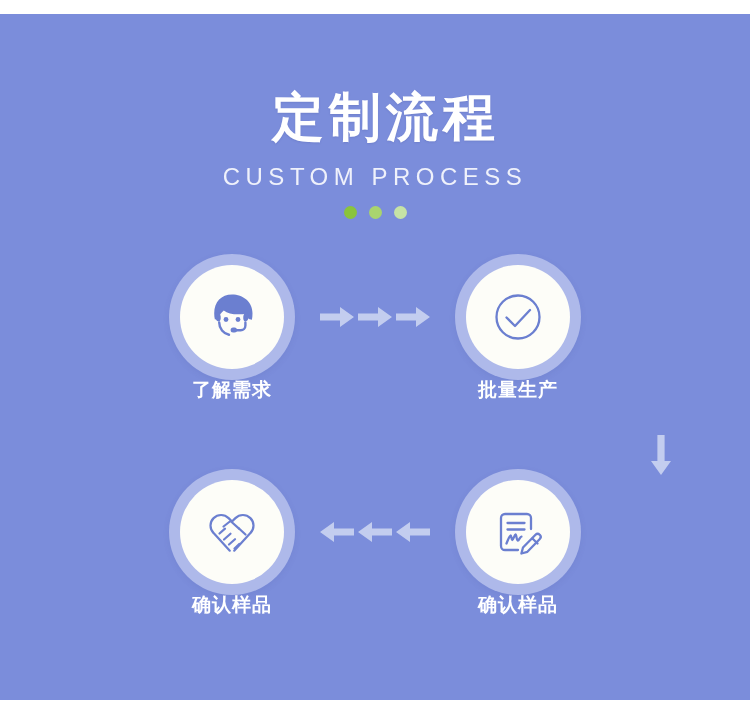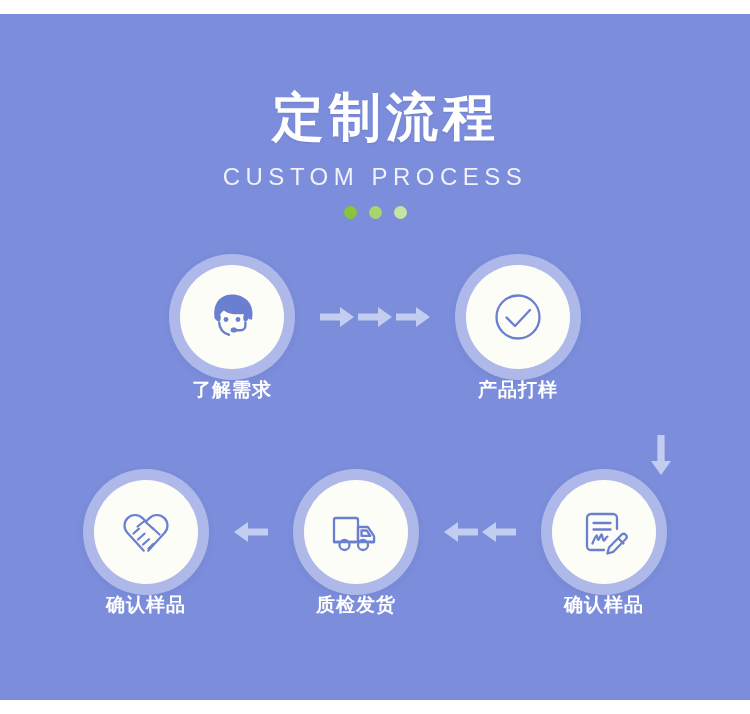--- a/index.html
+++ b/index.html
@@ -195,21 +195,21 @@
 
         <div class="step">
           <div class="bubble">
             <div class="bubble-inner">
               <svg width="62" height="62" viewBox="0 0 62 62" fill="none" stroke="#6b7fd0" stroke-width="2.3" stroke-linecap="round" stroke-linejoin="round" aria-hidden="true">
                 <circle cx="31" cy="31" r="21.5"></circle>
                 <path d="M19.5 31.5l8.5 8.5 15-16"></path>
               </svg>
             </div>
           </div>
-          <div class="step-label">产品打样</div>
+          <div class="step-label">批量生产</div>
         </div>
 
         <div class="arrow-down">
           <svg width="20" height="40" viewBox="0 0 20 40">
               <path d="M6.4 0h7.2v26H20L10 40 0 26h6.4z" fill="#c3cdef"></path>
             </svg>
         </div>
       </div>
 
       <div class="row">
@@ -231,35 +231,20 @@
           </div>
           <div class="step-label">确认样品</div>
         </div>
 
         <div class="arrow-h">
           <svg width="34" height="20" viewBox="0 0 34 20">
               <path d="M34 6.4H14V0L0 10l14 10v-6.4h20z" fill="#c3cdef"></path>
             </svg>
         </div>
 
-        <div class="step">
-          <div class="bubble">
-            <div class="bubble-inner">
-              <svg width="62" height="62" viewBox="0 0 62 62" fill="none" stroke="#6b7fd0" stroke-width="2.3" stroke-linecap="round" stroke-linejoin="round" aria-hidden="true">
-                <path d="M9 19a2 2 0 0 1 2-2h20a2 2 0 0 1 2 2v22H9z"></path>
-                <path d="M33 26h8.8a2 2 0 0 1 1.7.9l5.3 8a2 2 0 0 1 .3 1.1V41H33z"></path>
-                <path d="M36.5 29.5h5.2l3.6 5.4h-8.8z" fill="#fdfdf8"></path>
-                <path d="M9 41h5M25 41h6M43 41h6"></path>
-                <circle cx="19.5" cy="44" r="5"></circle>
-                <circle cx="38" cy="44" r="5"></circle>
-              </svg>
-            </div>
-          </div>
-          <div class="step-label">质检发货</div>
-        </div>
 
         <div class="arrow-h">
           <svg width="34" height="20" viewBox="0 0 34 20">
               <path d="M34 6.4H14V0L0 10l14 10v-6.4h20z" fill="#c3cdef"></path>
             </svg>
         </div>
 
 
         <div class="arrow-h">
           <svg width="34" height="20" viewBox="0 0 34 20">

